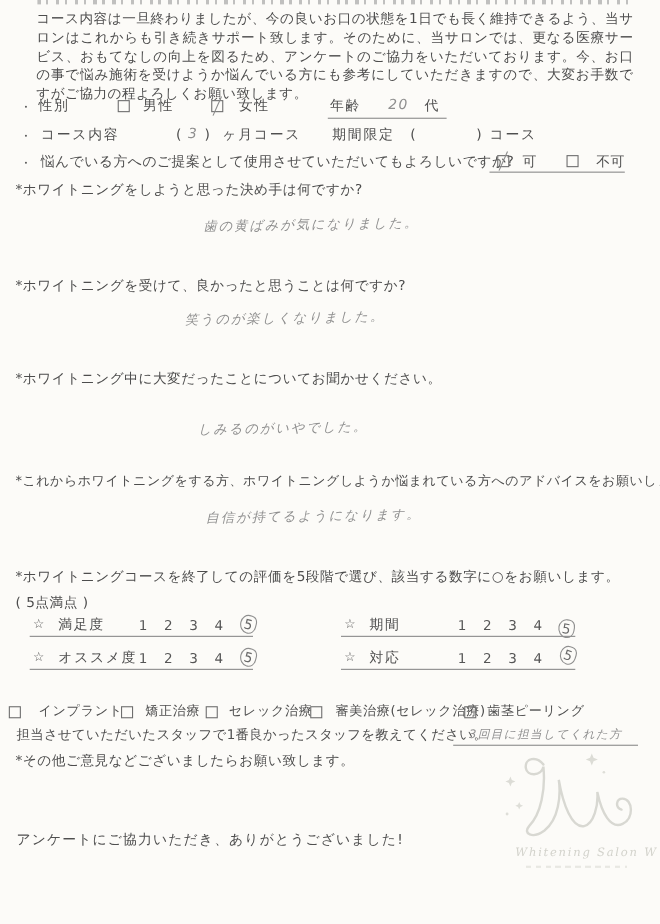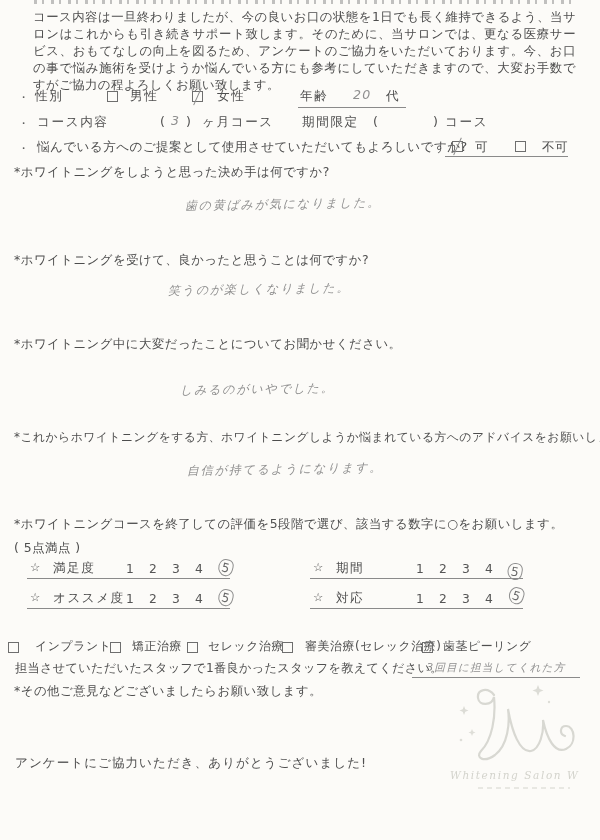--- a/index.html
+++ b/index.html
@@ -48,21 +48,21 @@
     width:15px;height:17px;line-height:16px;box-sizing:border-box;
     border:1.2px solid #8f8f8f;border-radius:55% 45% 50% 62%;
     transform:rotate(14deg) translateY(-1px);color:#6a6a6a;
   }
   .titem-label{font-size:11.9px;letter-spacing:.6px;white-space:nowrap;}
   .staff-line{
     position:absolute;border-bottom:1.1px solid #8a8a8a;text-align:center;
     padding-bottom:2px;height:15px;
   }
   .thanks{position:absolute;left:15px;top:755px;font-size:12.6px;letter-spacing:1px;white-space:nowrap;}
-  .wm{position:absolute;left:450px;top:682px;width:148px;text-align:left;}
+  .wm{position:absolute;left:450px;top:682px;width:148px;text-align:right;}
   .wmtext{
     font-family:"DejaVu Serif","Liberation Serif",serif;font-style:italic;
     color:#d3d3cc;font-size:10.5px;letter-spacing:1.6px;margin-top:3px;white-space:nowrap;
   }
   .wmsub{
     margin:6px auto 0;width:92px;height:2px;opacity:.8;
     background:repeating-linear-gradient(90deg,#e3e3dd 0 5px,transparent 5px 9px);
   }
 </style>
 </head>

